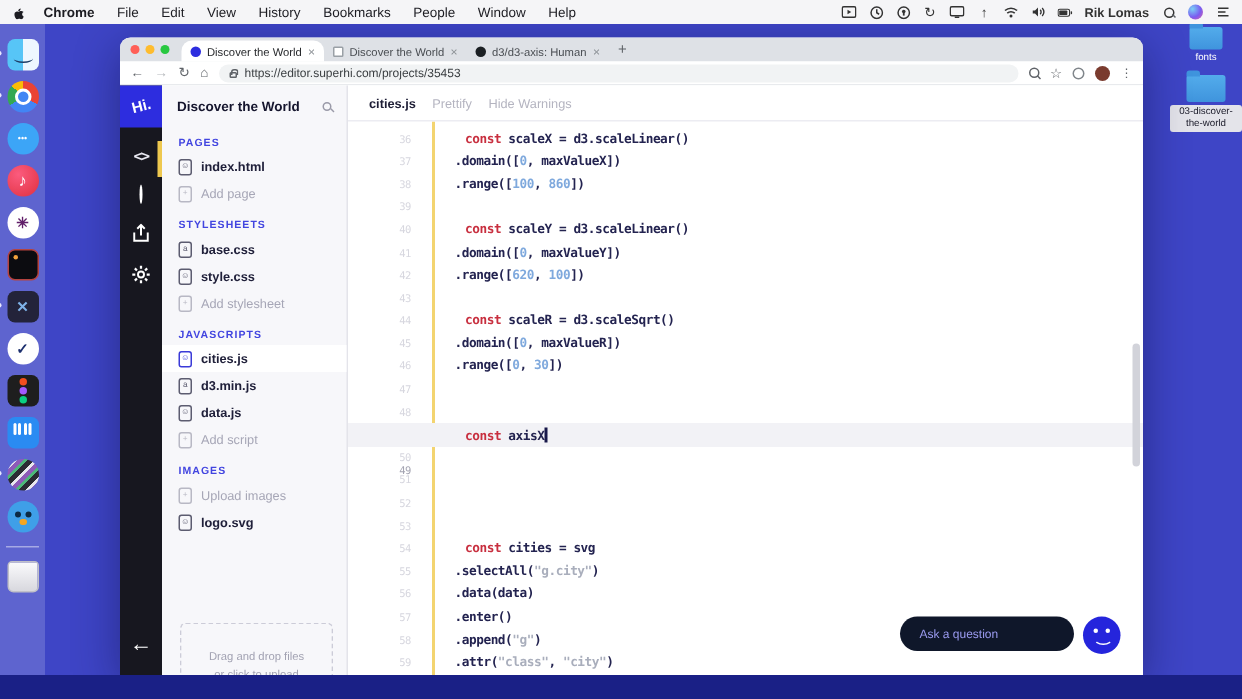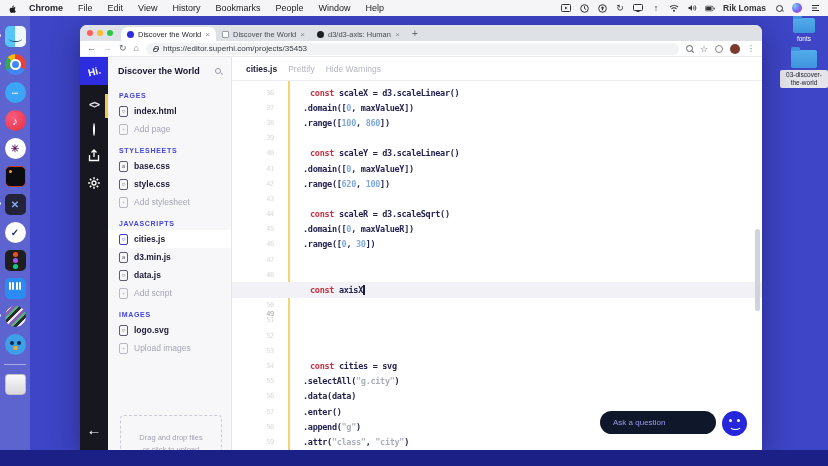--- a/index.html
+++ b/index.html
@@ -377,27 +377,27 @@
       <div class="sb-item">
           <span class="ficon">☺</span>
           <span>data.js</span>
         </div>
       <div class="sb-item muted">
           <span class="ficon">+</span>
           <span>Add script</span>
         </div>
 
       <div class="sb-label">IMAGES</div>
+      <div class="sb-item muted">
+          <span class="ficon">+</span>
+          <span>Upload images</span>
+        </div>
       <div class="sb-item">
           <span class="ficon">☺</span>
           <span>logo.svg</span>
-        </div>
-      <div class="sb-item muted">
-          <span class="ficon">+</span>
-          <span>Upload images</span>
         </div>
 
       <div id="dropzone">
         <div>Drag and drop files</div>
         <div>or click to upload</div>
       </div>
     </div>
 
     <div id="editor">
       <div id="edheader">

